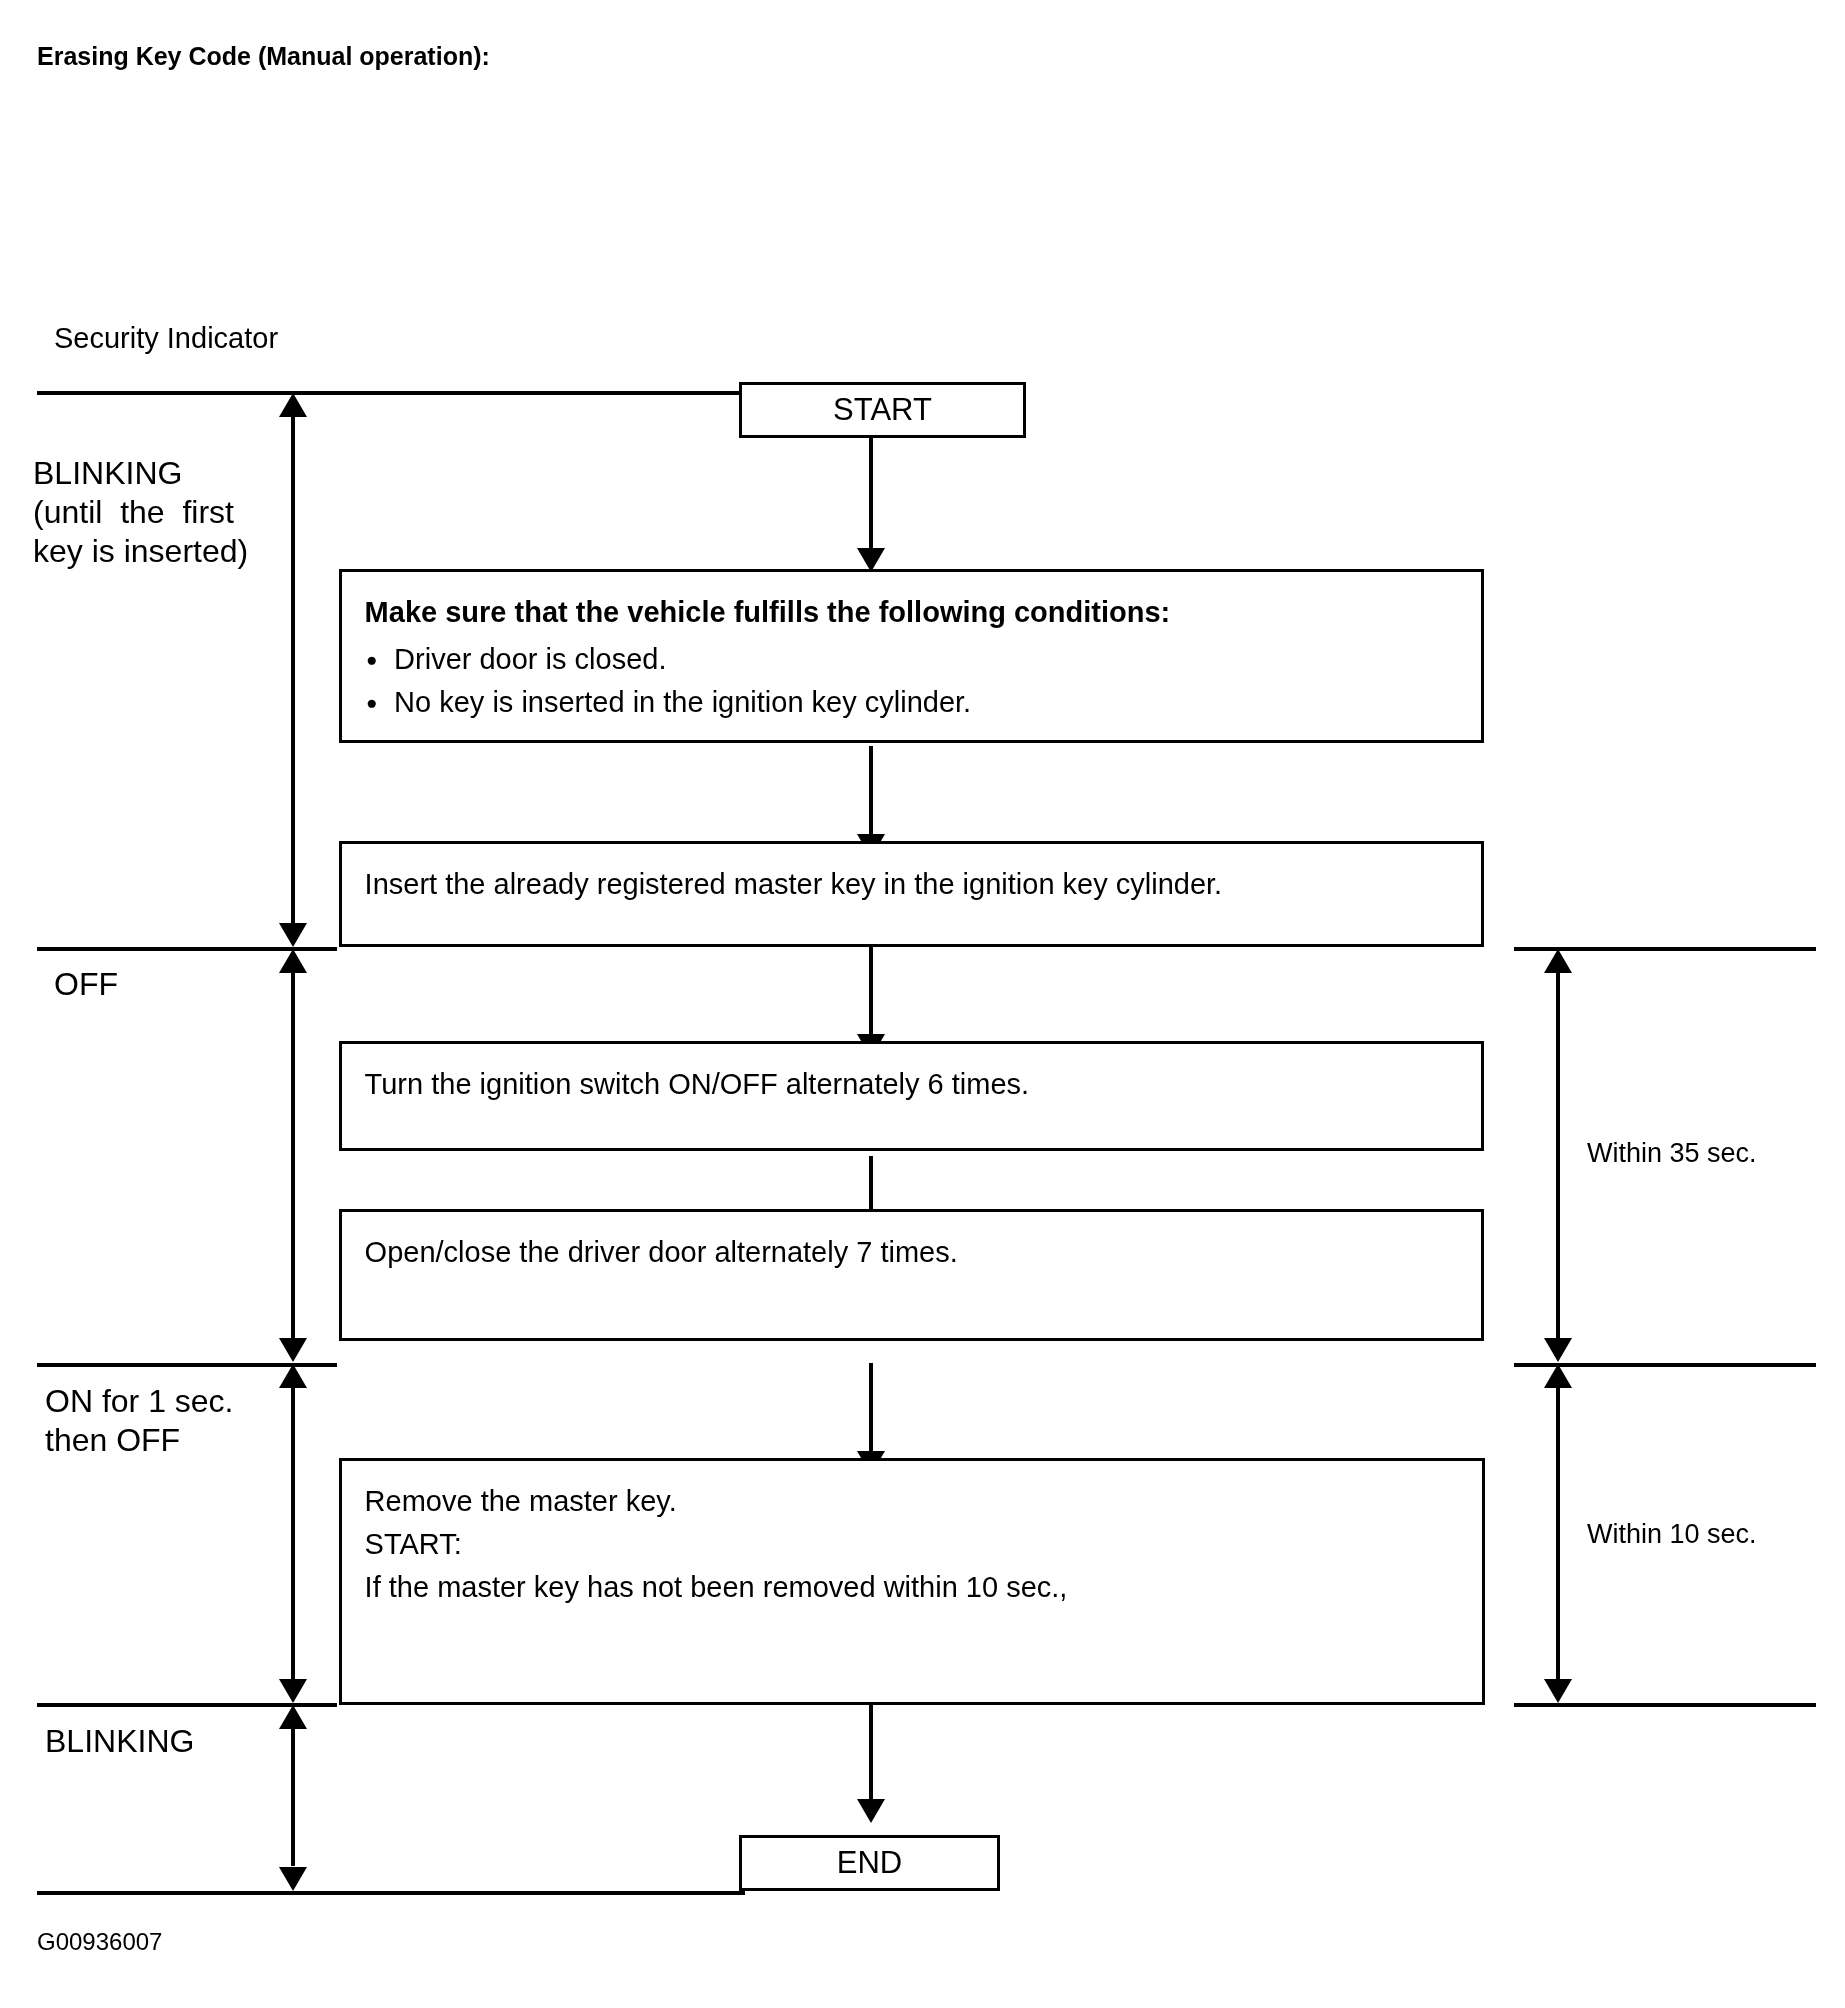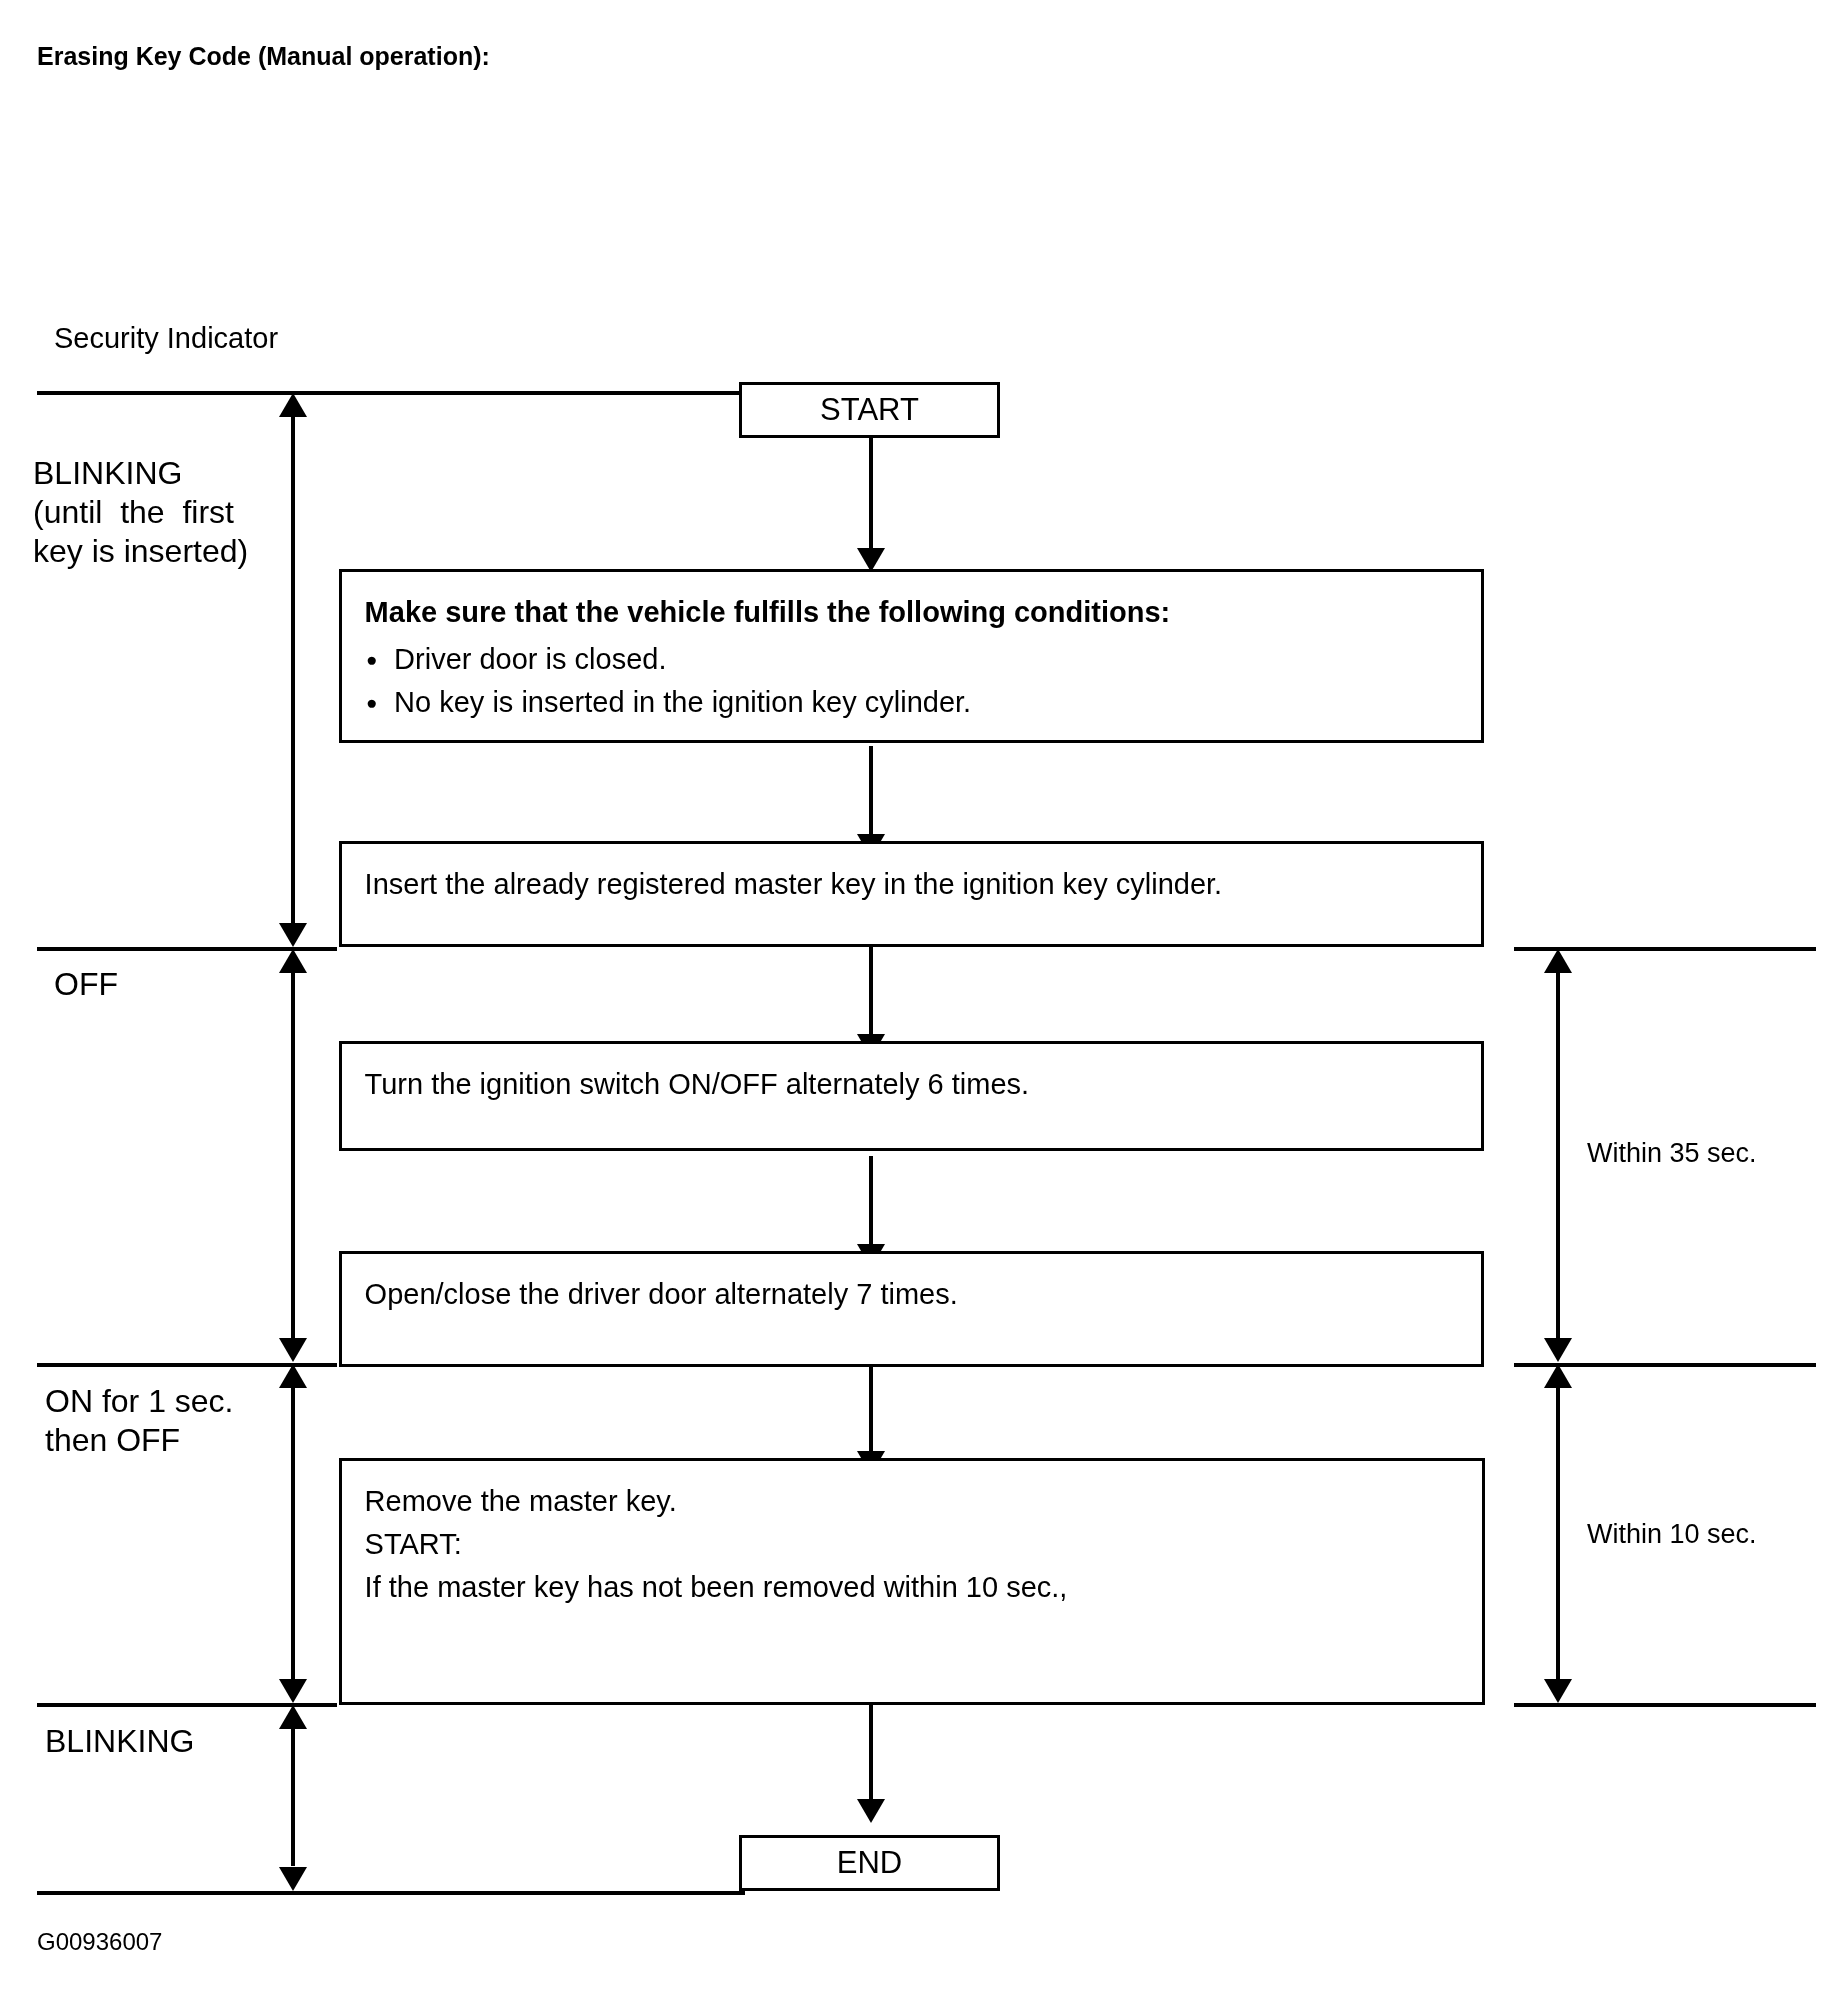--- a/index.html
+++ b/index.html
@@ -194,41 +194,41 @@
 
   <div class="vline" style="left:869px; top:1156px; height:97px;"></div>
   <div class="arrow-down" style="left:857px; top:1244px;"></div>
 
   <div class="vline" style="left:869px; top:1363px; height:97px;"></div>
   <div class="arrow-down" style="left:857px; top:1451px;"></div>
 
   <div class="vline" style="left:869px; top:1703px; height:104px;"></div>
   <div class="arrow-down" style="left:857px; top:1799px;"></div>
 
-  <div class="node terminal" style="left:739px; top:382px; width:261px; height:56px;text-align:center;">
+  <div class="node terminal" style="left:739px; top:382px; width:287px; height:56px;text-align:center;">
     <span>START</span>
   </div>
 
   <div class="node process" style="left:339px; top:841px; width:1145px; height:106px;">
     <span class="para">Insert the already registered master key in the ignition key cylinder.</span>
   </div>
 
   <div class="node process" style="left:339px; top:569px; width:1145px; height:174px;">
     <span class="head">Make sure that the vehicle fulfills the following conditions:</span>
     <ul class="bullet-list">
       <li>Driver door is closed.</li>
       <li>No key is inserted in the ignition key cylinder.</li>
     </ul>
   </div>
 
   <div class="node process" style="left:339px; top:1041px; width:1145px; height:110px;">
     <span class="para">Turn the ignition switch ON/OFF alternately 6 times.</span>
   </div>
 
-  <div class="node process" style="left:339px; top:1251px; width:1145px; height:116px;">
+  <div class="node process" style="left:339px; top:1209px; width:1145px; height:132px;">
     <span class="para">Open/close the driver door alternately 7 times.</span>
   </div>
 
   <div class="node process" style="left:339px; top:1458px; width:1146px; height:247px;">
     <span class="para">Remove the master key.</span>
     <span class="para">START:</span>
     <span class="para">If the master key has not been removed within 10 sec.,</span>
   </div>
 
   <div class="node terminal" style="left:739px; top:1835px; width:261px; height:56px;">

